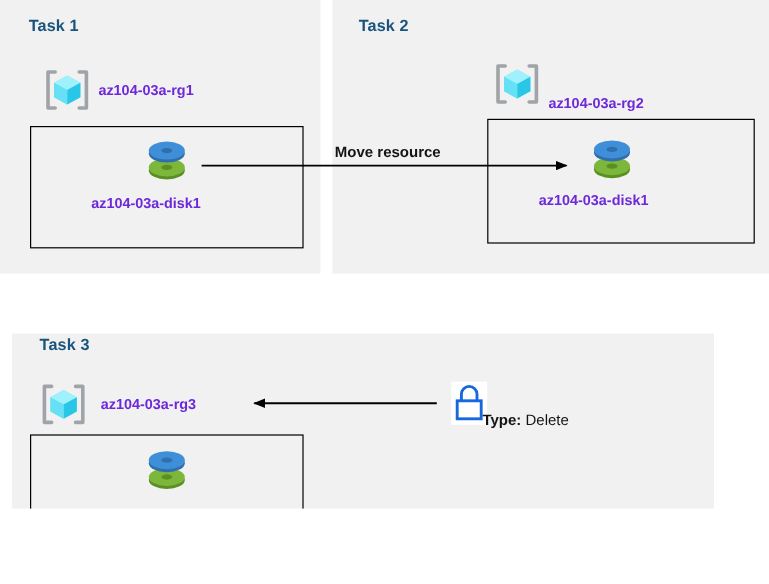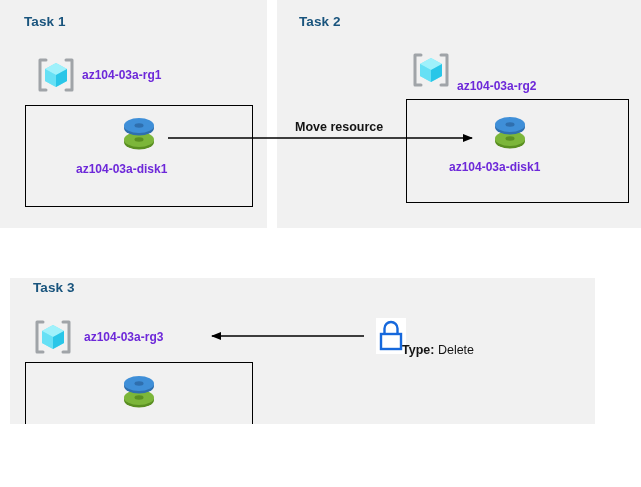--- a/index.html
+++ b/index.html
@@ -129,21 +129,21 @@
       <ellipse cx="18" cy="29" rx="15" ry="7.5" fill="#5a8f22"></ellipse>
       <ellipse cx="18" cy="26.5" rx="15" ry="7.5" fill="#7cb63a"></ellipse>
       <ellipse cx="18" cy="26.5" rx="4.5" ry="2.2" fill="#5a8f22"></ellipse>
       <ellipse cx="18" cy="15" rx="15" ry="7.5" fill="#2f6fae"></ellipse>
       <ellipse cx="18" cy="12.5" rx="15" ry="7.5" fill="#3f8fd8"></ellipse>
       <ellipse cx="18" cy="12.5" rx="4.5" ry="2.2" fill="#2f6fae"></ellipse>
     </svg>
   </div>
   <div class="node-label" style="left:449px; top:160px;">az104-03a-disk1</div>
 
-  <div class="edge-label" style="left:279px; top:120px;margin-left:16px;">Move resource</div>
+  <div class="edge-label" style="left:279px; top:120px;">Move resource</div>
 
   <div class="panel" style="left:10px; top:278px; width:585px; height:200px;"></div>
   <div class="panel-title" style="left:33px; top:280px;">Task 3</div>
 
   <div class="icon" style="left:33px; top:317px;">
     <svg width="40" height="40" viewBox="0 0 40 40">
       <path d="M10 5 L4 5 L4 35 L10 35" fill="none" stroke="#a0a4a8" stroke-width="3" stroke-linecap="round" stroke-linejoin="round"></path>
       <path d="M30 5 L36 5 L36 35 L30 35" fill="none" stroke="#a0a4a8" stroke-width="3" stroke-linecap="round" stroke-linejoin="round"></path>
       <polygon points="20,8 31,14 31,26 20,32 9,26 9,14" fill="#7ceaf8"></polygon>
       <polygon points="20,8 31,14 20,20 9,14" fill="#9ff1fb"></polygon>

